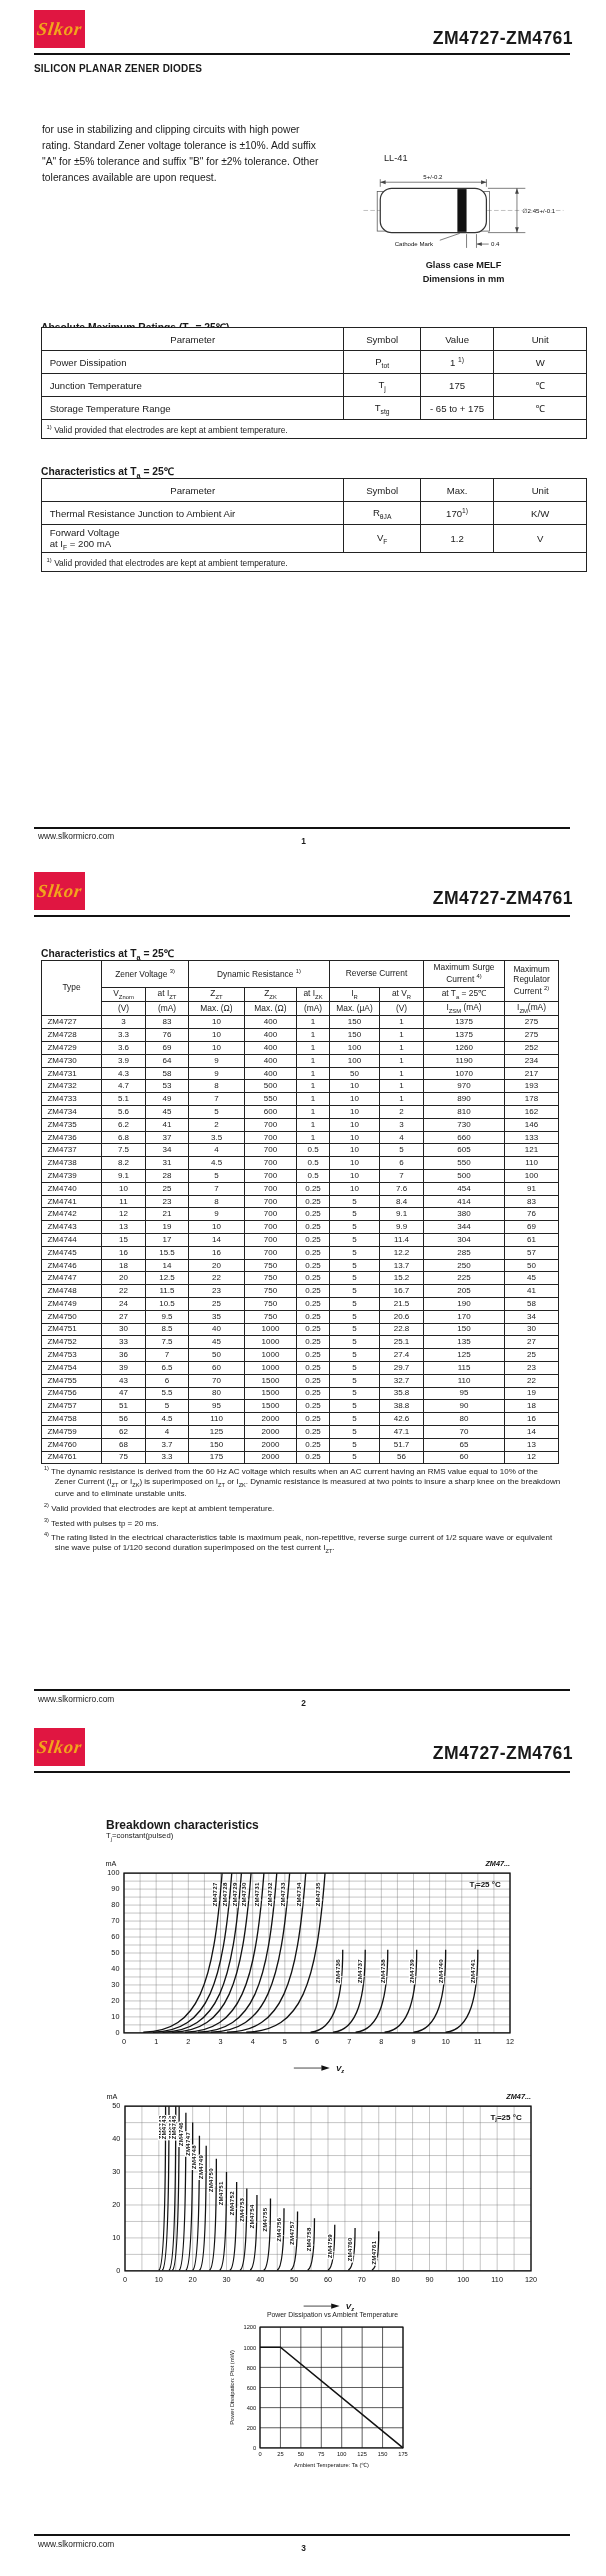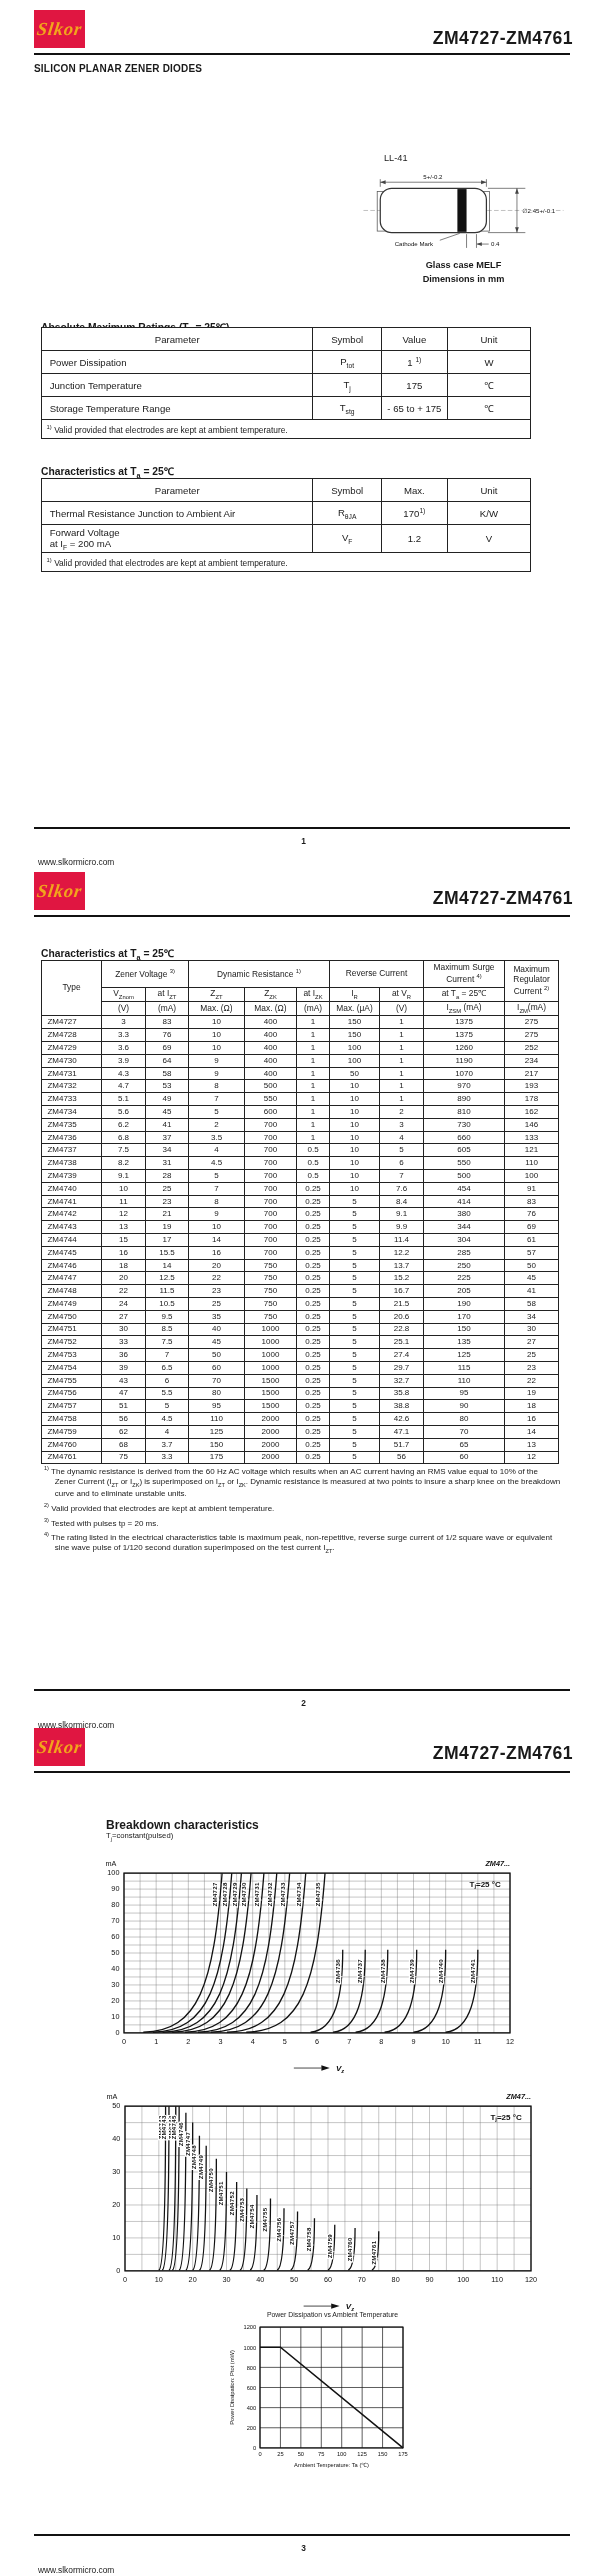--- a/index.html
+++ b/index.html
@@ -11,32 +11,32 @@
   .logo span{font-family:"Liberation Serif",serif;font-style:italic;font-weight:bold;
         font-size:18.4px;color:#f2a51c;transform:skewX(-8deg);letter-spacing:0.8px;}
   .doctitle{position:absolute;right:34px;font-size:17.6px;font-weight:bold;letter-spacing:0.4px;}
   .rule{position:absolute;left:34px;width:536px;height:2.3px;background:#111;}
   .rule.thin{height:1.5px;}
   .h1{position:absolute;font-weight:bold;font-size:10px;letter-spacing:0.2px;}
   .h2{position:absolute;font-weight:bold;font-size:10.3px;}
   .para{position:absolute;font-size:10.3px;line-height:1.55;}
   .small{font-size:9.2px;}
   table{border-collapse:collapse;position:absolute;background:#fff;}
-  .t1{width:490px;}
+  .t1{width:546px;}
   .t1 th,.t1 td{border:1px solid #222;font-size:9.6px;font-weight:normal;
        text-align:center;height:19px;padding:1.5px 3.1px;}
   .t1 .cl{text-align:left;padding-left:7.7px;margin-top:21px;}
   .t1 .fnote{text-align:left;font-size:8.4px;height:15.3px;padding:1.5px 4.6px;}
   .t3{width:517px;table-layout:fixed;}
   .t3 th{border:0.8px solid #222;font-size:8.4px;font-weight:normal;line-height:1.18;padding:0.8px 1.5px;}
   .t3 td{border:0.8px solid #222;font-size:8px;text-align:center;height:11.8px;
        line-height:1;padding:0 1.5px;}
   .t3 td.cl{text-align:left;padding-left:5.4px;}
   .fn{font-size:8px;line-height:1.32;padding-left:10.7px;text-indent:-10.7px;margin-bottom:2.3px;}
-  .site{position:absolute;left:38px;font-size:8.4px;margin-top:26px;}
+  .site{position:absolute;left:38px;font-size:8.4px;}
   .pageno{position:absolute;left:0;width:607px;text-align:center;font-size:8.4px;font-weight:bold;}
   .ctitle{position:absolute;text-align:center;font-size:6.9px;}
   sup{font-size:70%;}
   sub{font-size:70%;}
   
   text{font-family:"Liberation Sans",sans-serif;fill:#111;}
   .tk{font-size:9.5px;}
   .tks{font-size:7.5px;}
   .clabel{font-size:8px;font-weight:bold;letter-spacing:.4px;paint-order:stroke;stroke:#fff;stroke-width:3px;}
   .corner{font-size:9.5px;font-weight:bold;font-style:italic;}
@@ -50,20 +50,21 @@
 <div id="canvas">
 
   <div class="logo" style="top:10px">
     <span>Slkor</span>
     </div>
   <div class="doctitle" style="top:27.6px">ZM4727-ZM4761</div>
   <div class="rule" style="top:53px"></div>
 
   <div class="h1" style="left:34px;top:63px">SILICON PLANAR ZENER DIODES</div>
 
+  <div class="para" style="left:42px;top:122px;width:289px">for use in stabilizing and clipping circuits with high power rating. Standard Zener voltage tolerance is ±10%. Add suffix "A" for ±5% tolerance and suffix "B" for ±2% tolerance. Other tolerances available are upon request.</div>
 
   <div class="abs small" style="left:384px;top:153px">LL-41</div>
 
   <svg class="abs" style="left:360px;top:170px;overflow:visible" width="207" height="84" viewBox="0 0 270 110">
     <line x1="4" y1="53" x2="266" y2="53" stroke="#999" stroke-width="0.8" stroke-dasharray="6 3"></line>
     <rect x="22" y="28" width="19" height="52" fill="none" stroke="#555" stroke-width="1"></rect>
     <rect x="150" y="28" width="19" height="52" fill="none" stroke="#555" stroke-width="1"></rect>
     <rect x="26" y="24" width="139" height="58" rx="15" fill="#fff" stroke="#333" stroke-width="1.6"></rect>
     <rect x="127" y="25" width="12" height="56" fill="#111"></rect>
     <line x1="26" y1="22" x2="26" y2="12" stroke="#444" stroke-width="0.9"></line>

